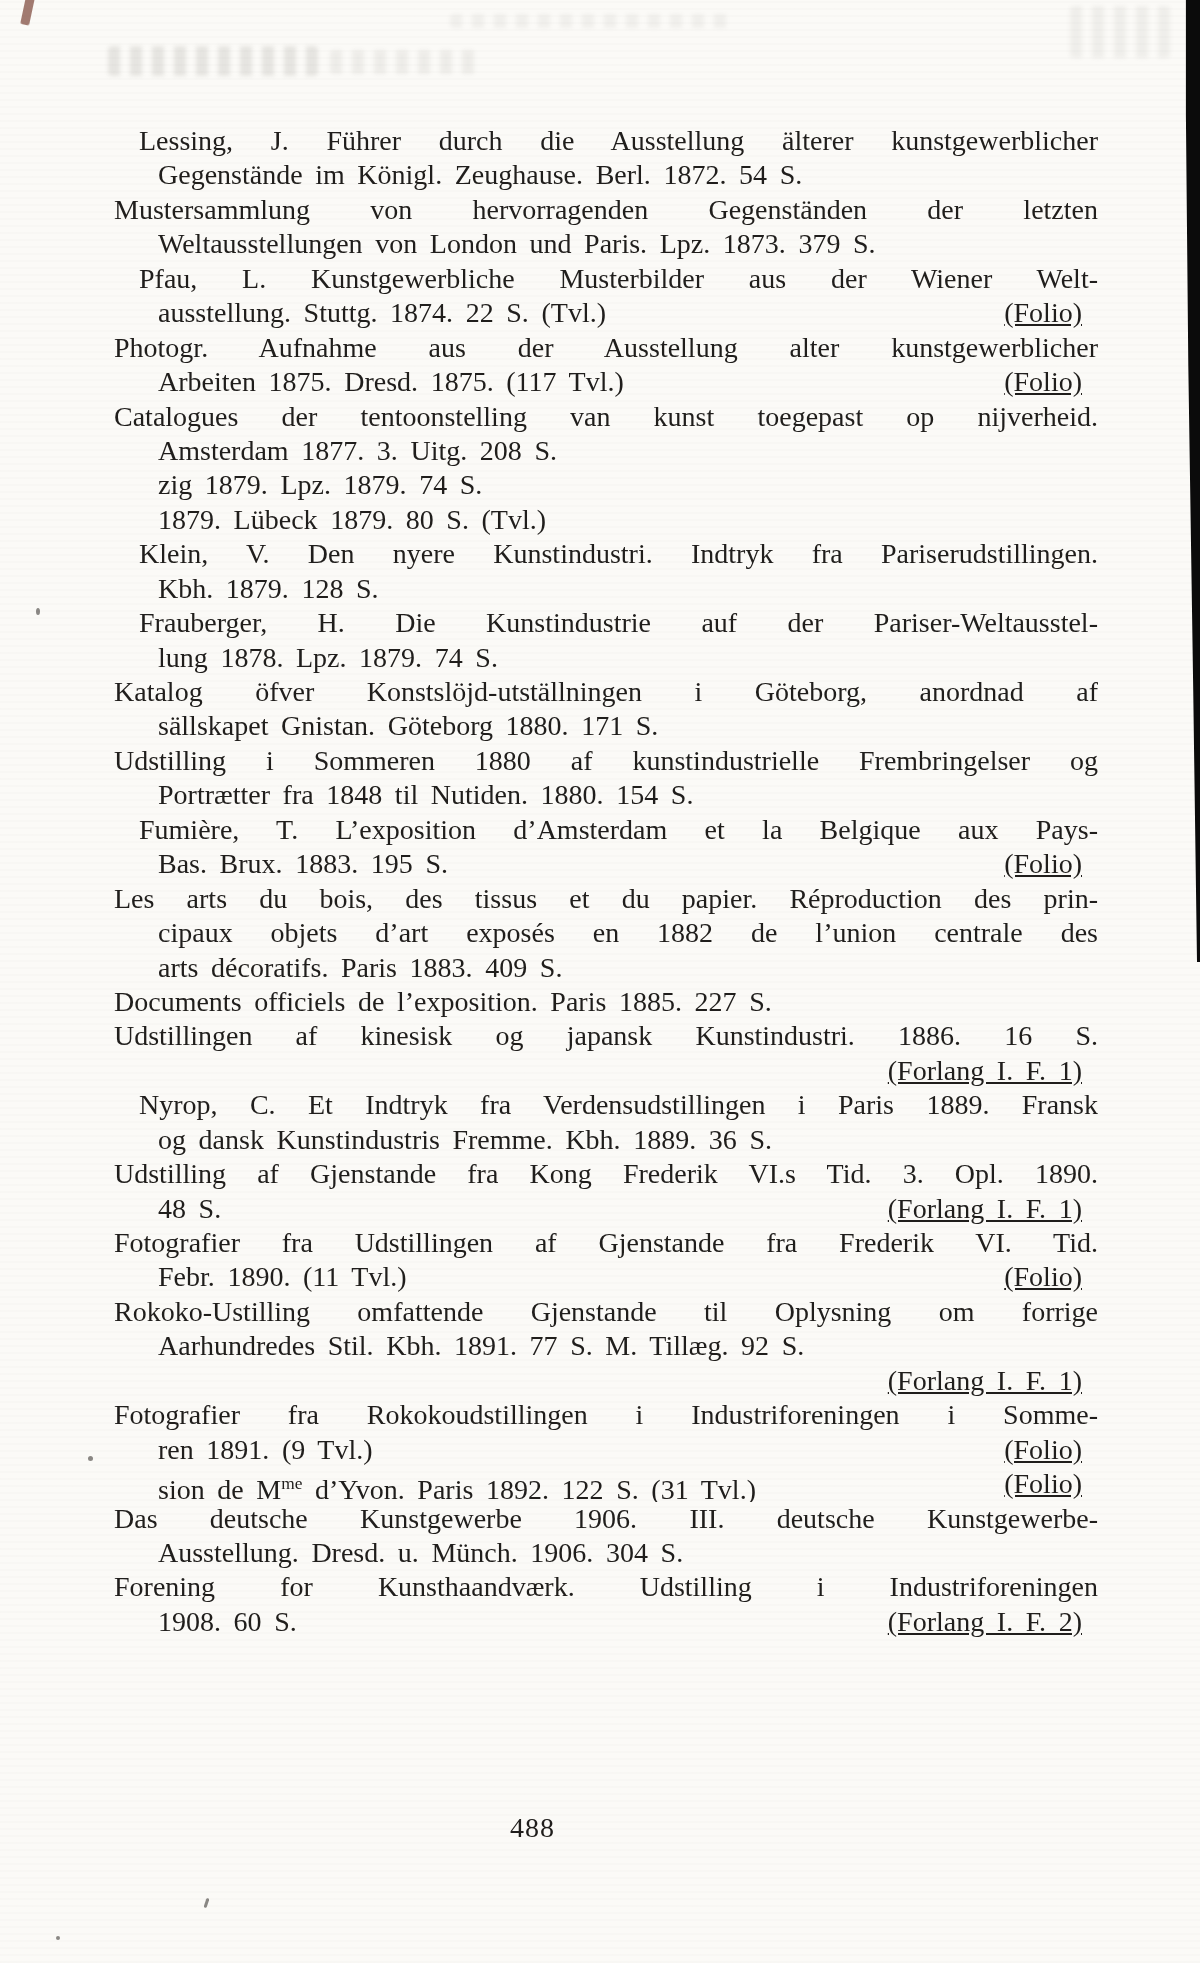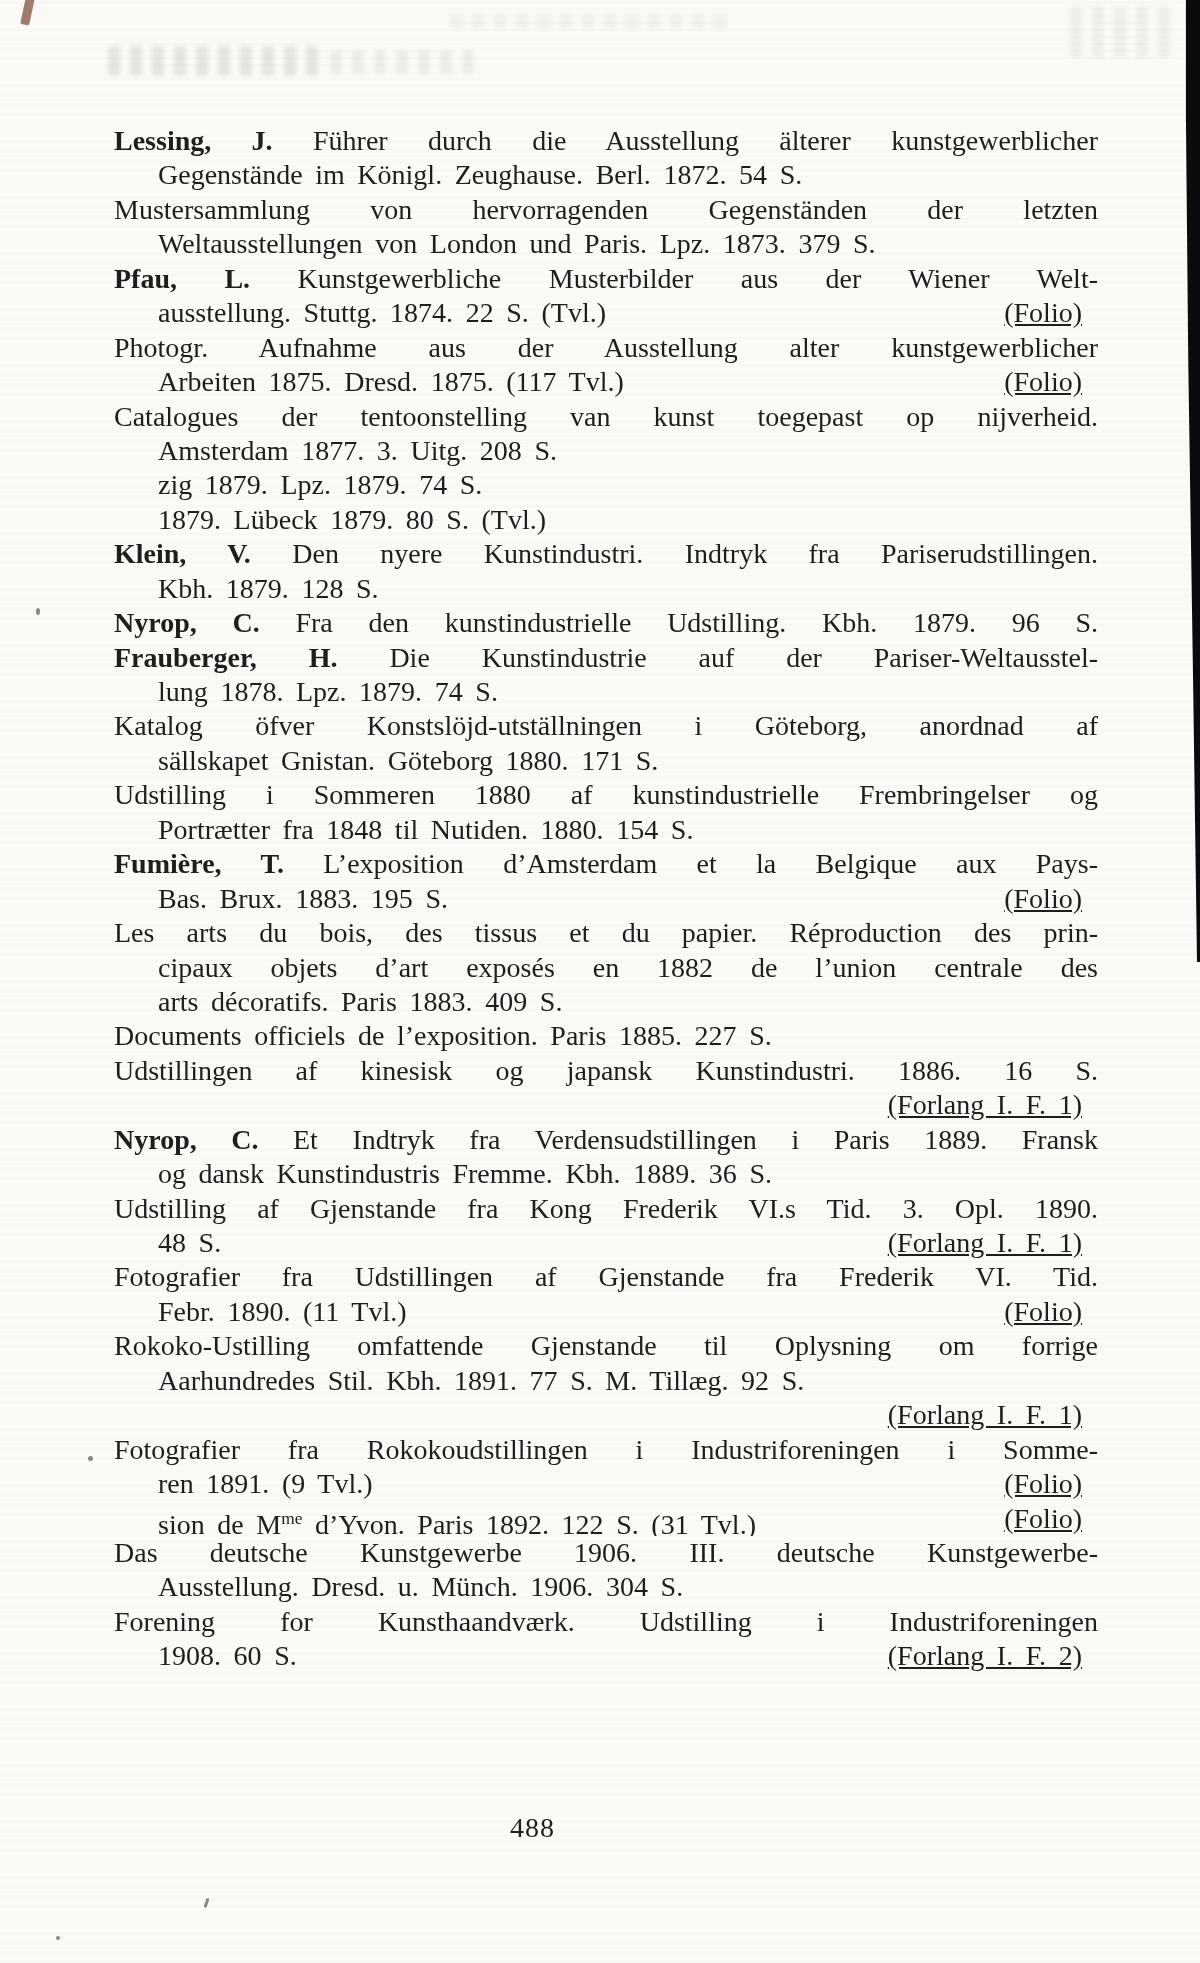--- a/index.html
+++ b/index.html
@@ -18,21 +18,21 @@
     position:absolute;
     left:114px; top:124px;
     width:984px;
     font-size:28px;
     line-height:34.45px;
     word-spacing:0.2em;
   }
   .ln { position:relative; height:34.45px; overflow:hidden; white-space:normal; }
   .ln.ind { padding-left:44px; }
   .ln.just { text-align:justify; text-align-last:justify; }
-  .b { font-weight:bold; }
+  .b { font-weight:normal;margin-left:25px; }
   .sup { vertical-align:super; font-size:0.62em; }
   .rt { position:absolute; right:16px; top:0;text-decoration:underline; }
   
   .folio {
     position:absolute; top:1812px; left:355px; width:200px;
     text-align:right;
     font-size:28px; letter-spacing:1px;
   }
   
   .edge-bar {
@@ -89,21 +89,20 @@
       <div class="ln just"><span><span class="b">Pfau, L.</span><span> Kunstgewerbliche Musterbilder aus der Wiener Welt-</span></span></div>
       <div class="ln ind"><span><span>ausstellung. Stuttg. 1874. 22 S. (Tvl.)</span></span><span class="rt">(Folio)</span></div>
       <div class="ln just"><span><span>Photogr. Aufnahme aus der Ausstellung alter kunstgewerblicher</span></span></div>
       <div class="ln ind"><span><span>Arbeiten 1875. Dresd. 1875. (117 Tvl.)</span></span><span class="rt">(Folio)</span></div>
       <div class="ln just"><span><span>Catalogues der tentoonstelling van kunst toegepast op nijverheid.</span></span></div>
       <div class="ln ind"><span><span>Amsterdam 1877. 3. Uitg. 208 S.</span></span></div>
       <div class="ln ind"><span><span>zig 1879. Lpz. 1879. 74 S.</span></span></div>
       <div class="ln ind"><span><span>1879. Lübeck 1879. 80 S. (Tvl.)</span></span></div>
       <div class="ln just"><span><span class="b">Klein, V.</span><span> Den nyere Kunstindustri. Indtryk fra Pariserudstillingen.</span></span></div>
       <div class="ln ind"><span><span>Kbh. 1879. 128 S.</span></span></div>
-      <div class="ln just"><span><span class="b">Nyrop, C.</span><span> Fra den kunstindustrielle Udstilling. Kbh. 1879. 96 S.</span></span></div>
       <div class="ln just"><span><span class="b">Frauberger, H.</span><span> Die Kunstindustrie auf der Pariser-Weltausstel-</span></span></div>
       <div class="ln ind"><span><span>lung 1878. Lpz. 1879. 74 S.</span></span></div>
       <div class="ln just"><span><span>Katalog öfver Konstslöjd-utställningen i Göteborg, anordnad af</span></span></div>
       <div class="ln ind"><span><span>sällskapet Gnistan. Göteborg 1880. 171 S.</span></span></div>
       <div class="ln just"><span><span>Udstilling i Sommeren 1880 af kunstindustrielle Frembringelser og</span></span></div>
       <div class="ln ind"><span><span>Portrætter fra 1848 til Nutiden. 1880. 154 S.</span></span></div>
       <div class="ln just"><span><span class="b">Fumière, T.</span><span> L’exposition d’Amsterdam et la Belgique aux Pays-</span></span></div>
       <div class="ln ind"><span><span>Bas. Brux. 1883. 195 S.</span></span><span class="rt">(Folio)</span></div>
       <div class="ln just"><span><span>Les arts du bois, des tissus et du papier. Réproduction des prin-</span></span></div>
       <div class="ln ind just"><span><span>cipaux objets d’art exposés en 1882 de l’union centrale des</span></span></div>

